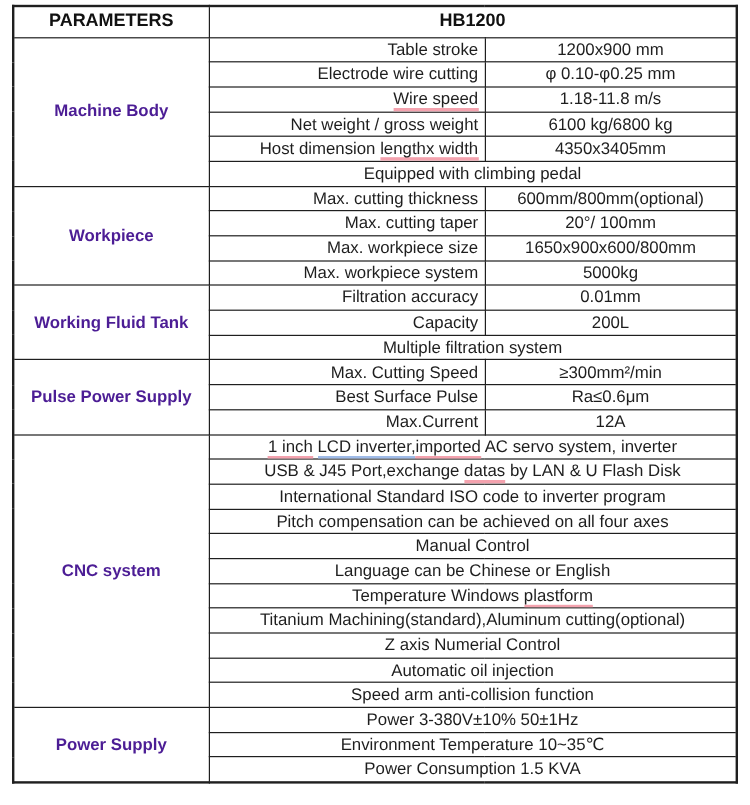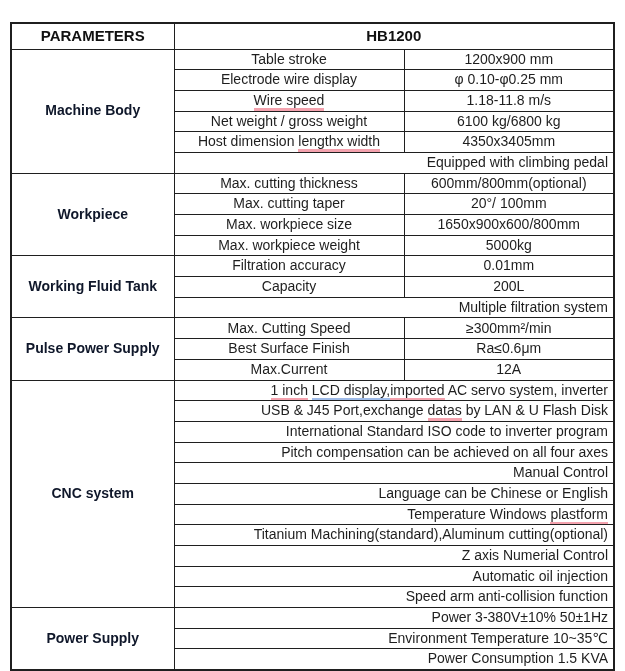--- a/index.html
+++ b/index.html
@@ -12,21 +12,21 @@
   *{box-sizing:border-box;}
   html,body{margin:0;padding:0;}
   body{
     width:625px;height:671px;
     background:var(--bg);
     font-family:"Liberation Sans","DejaVu Sans",sans-serif;
     color:var(--text);
     position:relative;
     overflow:hidden;
   }
-  .table-wrap{position:absolute;left:10px;top:22px;}
+  .table-wrap{position:absolute;left:10px;top:4px;}
   table.spec{
     width:603px;height:649px;
     border-collapse:collapse;
     table-layout:fixed;
     border:2px solid var(--border);
   }
   col.c1{width:163px;}
   col.c2{width:230px;}
   col.c3{width:210px;}
   th,td{
@@ -42,27 +42,27 @@
     font-size:15px;
     font-weight:bold;
     text-align:center;
     color:#111;
   }
   td{height:20px;font-size:14px;}
   td.cat{
     font-weight:bold;
     text-align:center;
     font-size:14px;
-    color:#0f172a;
+    color:#4c1d95;
     white-space:normal;
     margin-left:28px;
   }
-  td.label{text-align:center;}
+  td.label{text-align:right;}
   td.value{text-align:center;}
-  td.full{text-align:right;}
+  td.full{text-align:center;}
   .u-pink{border-bottom:3px solid var(--underline-pink);}
   .u-blue{border-bottom:3px solid var(--underline-blue);}
 </style>
 </head>
 <body>
 
 <div class="table-wrap">
   <table class="spec">
     <colgroup>
       <col class="c1">
@@ -75,21 +75,21 @@
         <th colspan="2">HB1200</th>
       </tr>
     </thead>
     <tbody>
         <tr>
           <td rowspan="6" class="cat"><span>Machine Body</span></td>
           <td class="label"><span>Table stroke</span></td>
           <td class="value"><span>1200x900 mm</span></td>
         </tr>
         <tr>
-          <td class="label"><span>Electrode wire display</span></td>
+          <td class="label"><span>Electrode wire cutting</span></td>
           <td class="value"><span>φ 0.10-φ0.25 mm</span></td>
         </tr>
         <tr>
           <td class="label"><span class="u-pink">Wire speed</span></td>
           <td class="value"><span>1.18-11.8 m/s</span></td>
         </tr>
         <tr>
           <td class="label"><span>Net weight / gross weight</span></td>
           <td class="value"><span>6100 kg/6800 kg</span></td>
         </tr>
@@ -107,51 +107,51 @@
         </tr>
         <tr>
           <td class="label"><span>Max. cutting taper</span></td>
           <td class="value"><span>20°/ 100mm</span></td>
         </tr>
         <tr>
           <td class="label"><span>Max. workpiece size</span></td>
           <td class="value"><span>1650x900x600/800mm</span></td>
         </tr>
         <tr>
-          <td class="label"><span>Max. workpiece weight</span></td>
+          <td class="label"><span>Max. workpiece system</span></td>
           <td class="value"><span>5000kg</span></td>
         </tr>
         <tr>
           <td rowspan="3" class="cat"><span>Working Fluid Tank</span></td>
           <td class="label"><span>Filtration accuracy</span></td>
           <td class="value"><span>0.01mm</span></td>
         </tr>
         <tr>
           <td class="label"><span>Capacity</span></td>
           <td class="value"><span>200L</span></td>
         </tr>
         <tr>
           <td colspan="2" class="full"><span>Multiple filtration system</span></td>
         </tr>
         <tr>
           <td rowspan="3" class="cat"><span>Pulse Power Supply</span></td>
           <td class="label"><span>Max. Cutting Speed</span></td>
           <td class="value"><span>≥300mm²/min</span></td>
         </tr>
         <tr>
-          <td class="label"><span>Best Surface Finish</span></td>
+          <td class="label"><span>Best Surface Pulse</span></td>
           <td class="value"><span>Ra≤0.6μm</span></td>
         </tr>
         <tr>
           <td class="label"><span>Max.Current</span></td>
           <td class="value"><span>12A</span></td>
         </tr>
         <tr>
           <td rowspan="11" class="cat"><span>CNC system</span></td>
-          <td colspan="2" class="full"><span class="u-pink">1 inch</span><span> </span><span class="u-blue">LCD display,</span><span class="u-pink">imported</span><span> AC servo system, inverter</span></td>
+          <td colspan="2" class="full"><span class="u-pink">1 inch</span><span> </span><span class="u-blue">LCD inverter,</span><span class="u-pink">imported</span><span> AC servo system, inverter</span></td>
         </tr>
         <tr>
           <td colspan="2" class="full"><span>USB &amp; J45 Port,exchange </span><span class="u-pink">datas</span><span> by LAN &amp; U Flash Disk</span></td>
         </tr>
         <tr>
           <td colspan="2" class="full"><span>International Standard ISO code to inverter program</span></td>
         </tr>
         <tr>
           <td colspan="2" class="full"><span>Pitch compensation can be achieved on all four axes</span></td>
         </tr>

